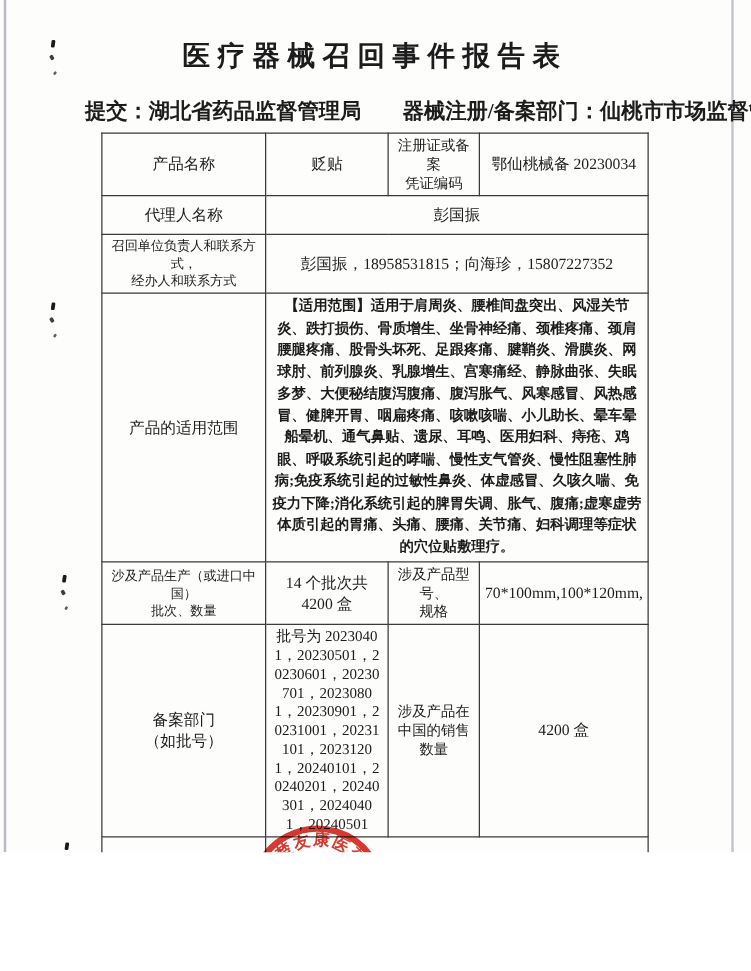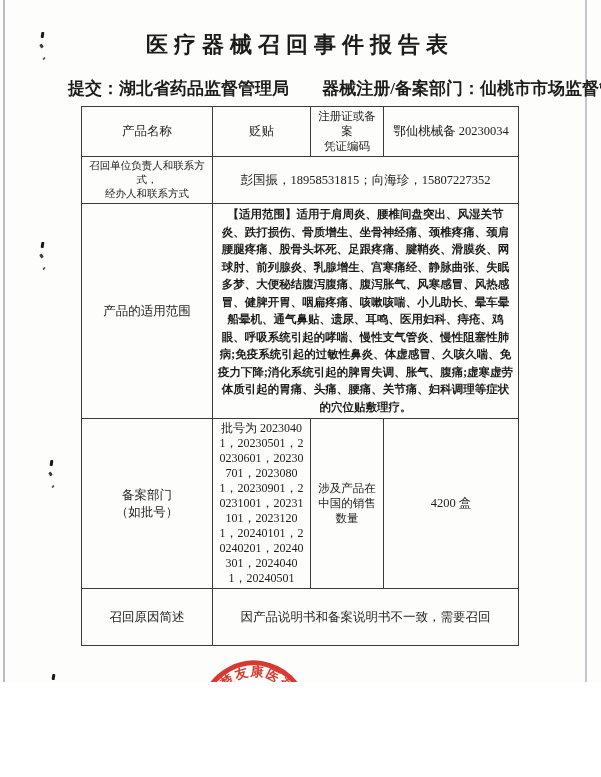--- a/index.html
+++ b/index.html
@@ -89,28 +89,40 @@
         <col class="c4">
       </colgroup>
     <tbody>
         <tr class="r1">
       <td>产品名称</td>
       <td>贬贴</td>
       <td class="small2">注册证或备案
 凭证编码</td>
       <td>鄂仙桃械备 20230034</td>
     </tr>
+    <tr class="r3">
+      <td>代理人名称</td>
+      <td colspan="3" class="left">彭国振</td>
+    </tr>
     <tr class="r4">
       <td class="small">召回单位负责人和联系方式，
 经办人和联系方式</td>
       <td colspan="3">彭国振，18958531815；向海珍，15807227352</td>
     </tr>
     <tr class="r5">
       <td>产品的适用范围</td>
       <td colspan="3" class="scope">【适用范围】适用于肩周炎、腰椎间盘突出、风湿关节炎、跌打损伤、骨质增生、坐骨神经痛、颈椎疼痛、颈肩腰腿疼痛、股骨头坏死、足跟疼痛、腱鞘炎、滑膜炎、网球肘、前列腺炎、乳腺增生、宫寒痛经、静脉曲张、失眠多梦、大便秘结腹泻腹痛、腹泻胀气、风寒感冒、风热感冒、健脾开胃、咽扁疼痛、咳嗽咳喘、小儿助长、晕车晕船晕机、通气鼻贴、遗尿、耳鸣、医用妇科、痔疮、鸡眼、呼吸系统引起的哮喘、慢性支气管炎、慢性阻塞性肺病;免疫系统引起的过敏性鼻炎、体虚感冒、久咳久喘、免疫力下降;消化系统引起的脾胃失调、胀气、腹痛;虚寒虚劳体质引起的胃痛、头痛、腰痛、关节痛、妇科调理等症状的穴位贴敷理疗。</td>
+    </tr>
+    <tr class="r7">
+      <td class="small">沙及产品生产（或进口中国）
+批次、数量</td>
+      <td>14 个批次共 4200 盒</td>
+      <td class="small2">涉及产品型号、
+规格</td>
+      <td>70*100mm,100*120mm,</td>
     </tr>
     <tr class="r8">
       <td>备案部门
 （如批号）</td>
       <td class="batches">批号为 20230401，20230501，20230601，20230701，20230801，20230901，20231001，20231101，20231201，20240101，20240201，20240301，20240401，20240501</td>
       <td class="small2" style="white-space:normal">涉及产品在中国的销售数量</td>
       <td>4200 盒</td>
     </tr>
     <tr class="r9">
       <td>召回原因简述</td>

